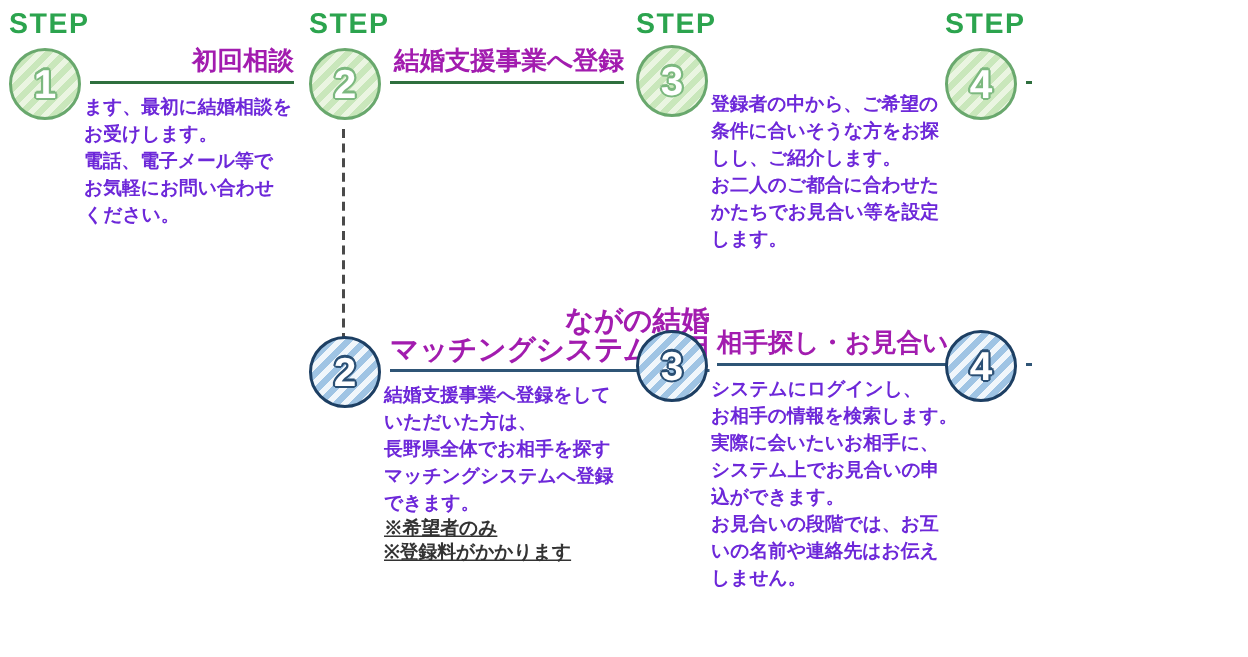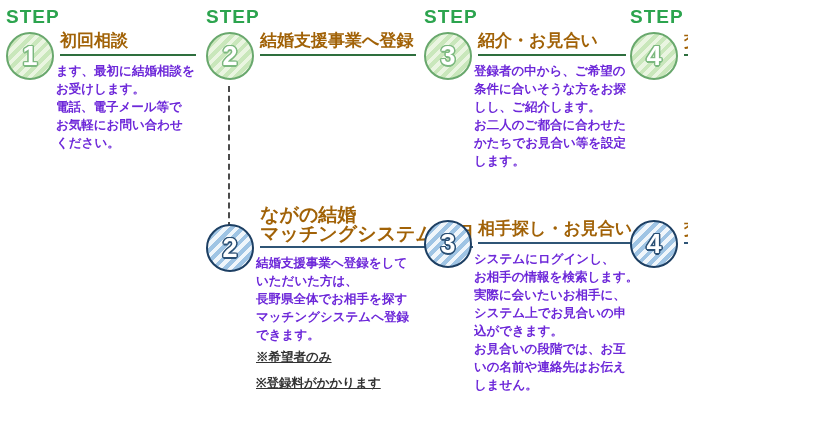--- a/index.html
+++ b/index.html
@@ -29,28 +29,28 @@
     background:repeating-linear-gradient(135deg,#9fc4e4 0 4px,#f0f6fb 4px 8px); }
   .num { font-size:27px; font-weight:bold; color:#fff; line-height:1; }
   .green .num { text-shadow:-1.5px 0 #7cb87f,1.5px 0 #7cb87f,0 -1.5px #7cb87f,
     0 1.5px #7cb87f,1px 1px #7cb87f,-1px -1px #7cb87f,1px -1px #7cb87f,-1px 1px #7cb87f; }
   .blue .num { text-shadow:-1.5px 0 #2a4f74,1.5px 0 #2a4f74,0 -1.5px #2a4f74,
     0 1.5px #2a4f74,1px 1px #2a4f74,-1px -1px #2a4f74,1px -1px #2a4f74,-1px 1px #2a4f74; }
 
   .title-wrap { flex:1; margin-left:6px; padding-bottom:3px; }
   .top-line { border-bottom:2px solid #2e6f3e; }
   .bot-line { border-bottom:2px solid #2f5576; }
-  .title { font-size:17px; font-weight:bold; color:#a16207;
-    white-space:pre; line-height:21px; }
+  .title { font-size:17px; font-weight:bold; color:#a21caf;
+    white-space:pre; line-height:21px;text-align:right; }
   .row-b2 .title { font-size:19px; line-height:19px; }
 
   .body { font-size:12.5px; font-weight:600; color:#6d28d9; line-height:18px;
     white-space:pre; margin-left:50px; margin-top:6px; }
   .notes { margin-left:50px; font-size:12.5px; font-weight:600; color:#333;
-    line-height:26px; white-space:pre; }
+    line-height:16px; white-space:pre; }
   .note { text-decoration:underline; }
 
   .connector { position:absolute; left:228px; top:86px; height:142px; width:0;
     border-left:2px dashed #4a4a4a; z-index:1; }
 </style>
 </head>
 <body>
 
 <div class="canvas">
 
@@ -83,23 +83,20 @@
         <div class="title">結婚支援事業へ登録</div>
       </div>
     </div>
   </div>
 
   <div class="block c3 row-top">
     <div class="step-label">STEP</div>
     <div class="head">
       <div class="circle green">
         <span class="num">3</span>
-      </div>
-      <div class="title-wrap top-line">
-        <div class="title">紹介・お見合い</div>
       </div>
     </div>
     <div class="body">登録者の中から、ご希望の
 条件に合いそうな方をお探
 しし、ご紹介します。
 お二人のご都合に合わせた
 かたちでお見合い等を設定
 します。</div>
   </div>
 

